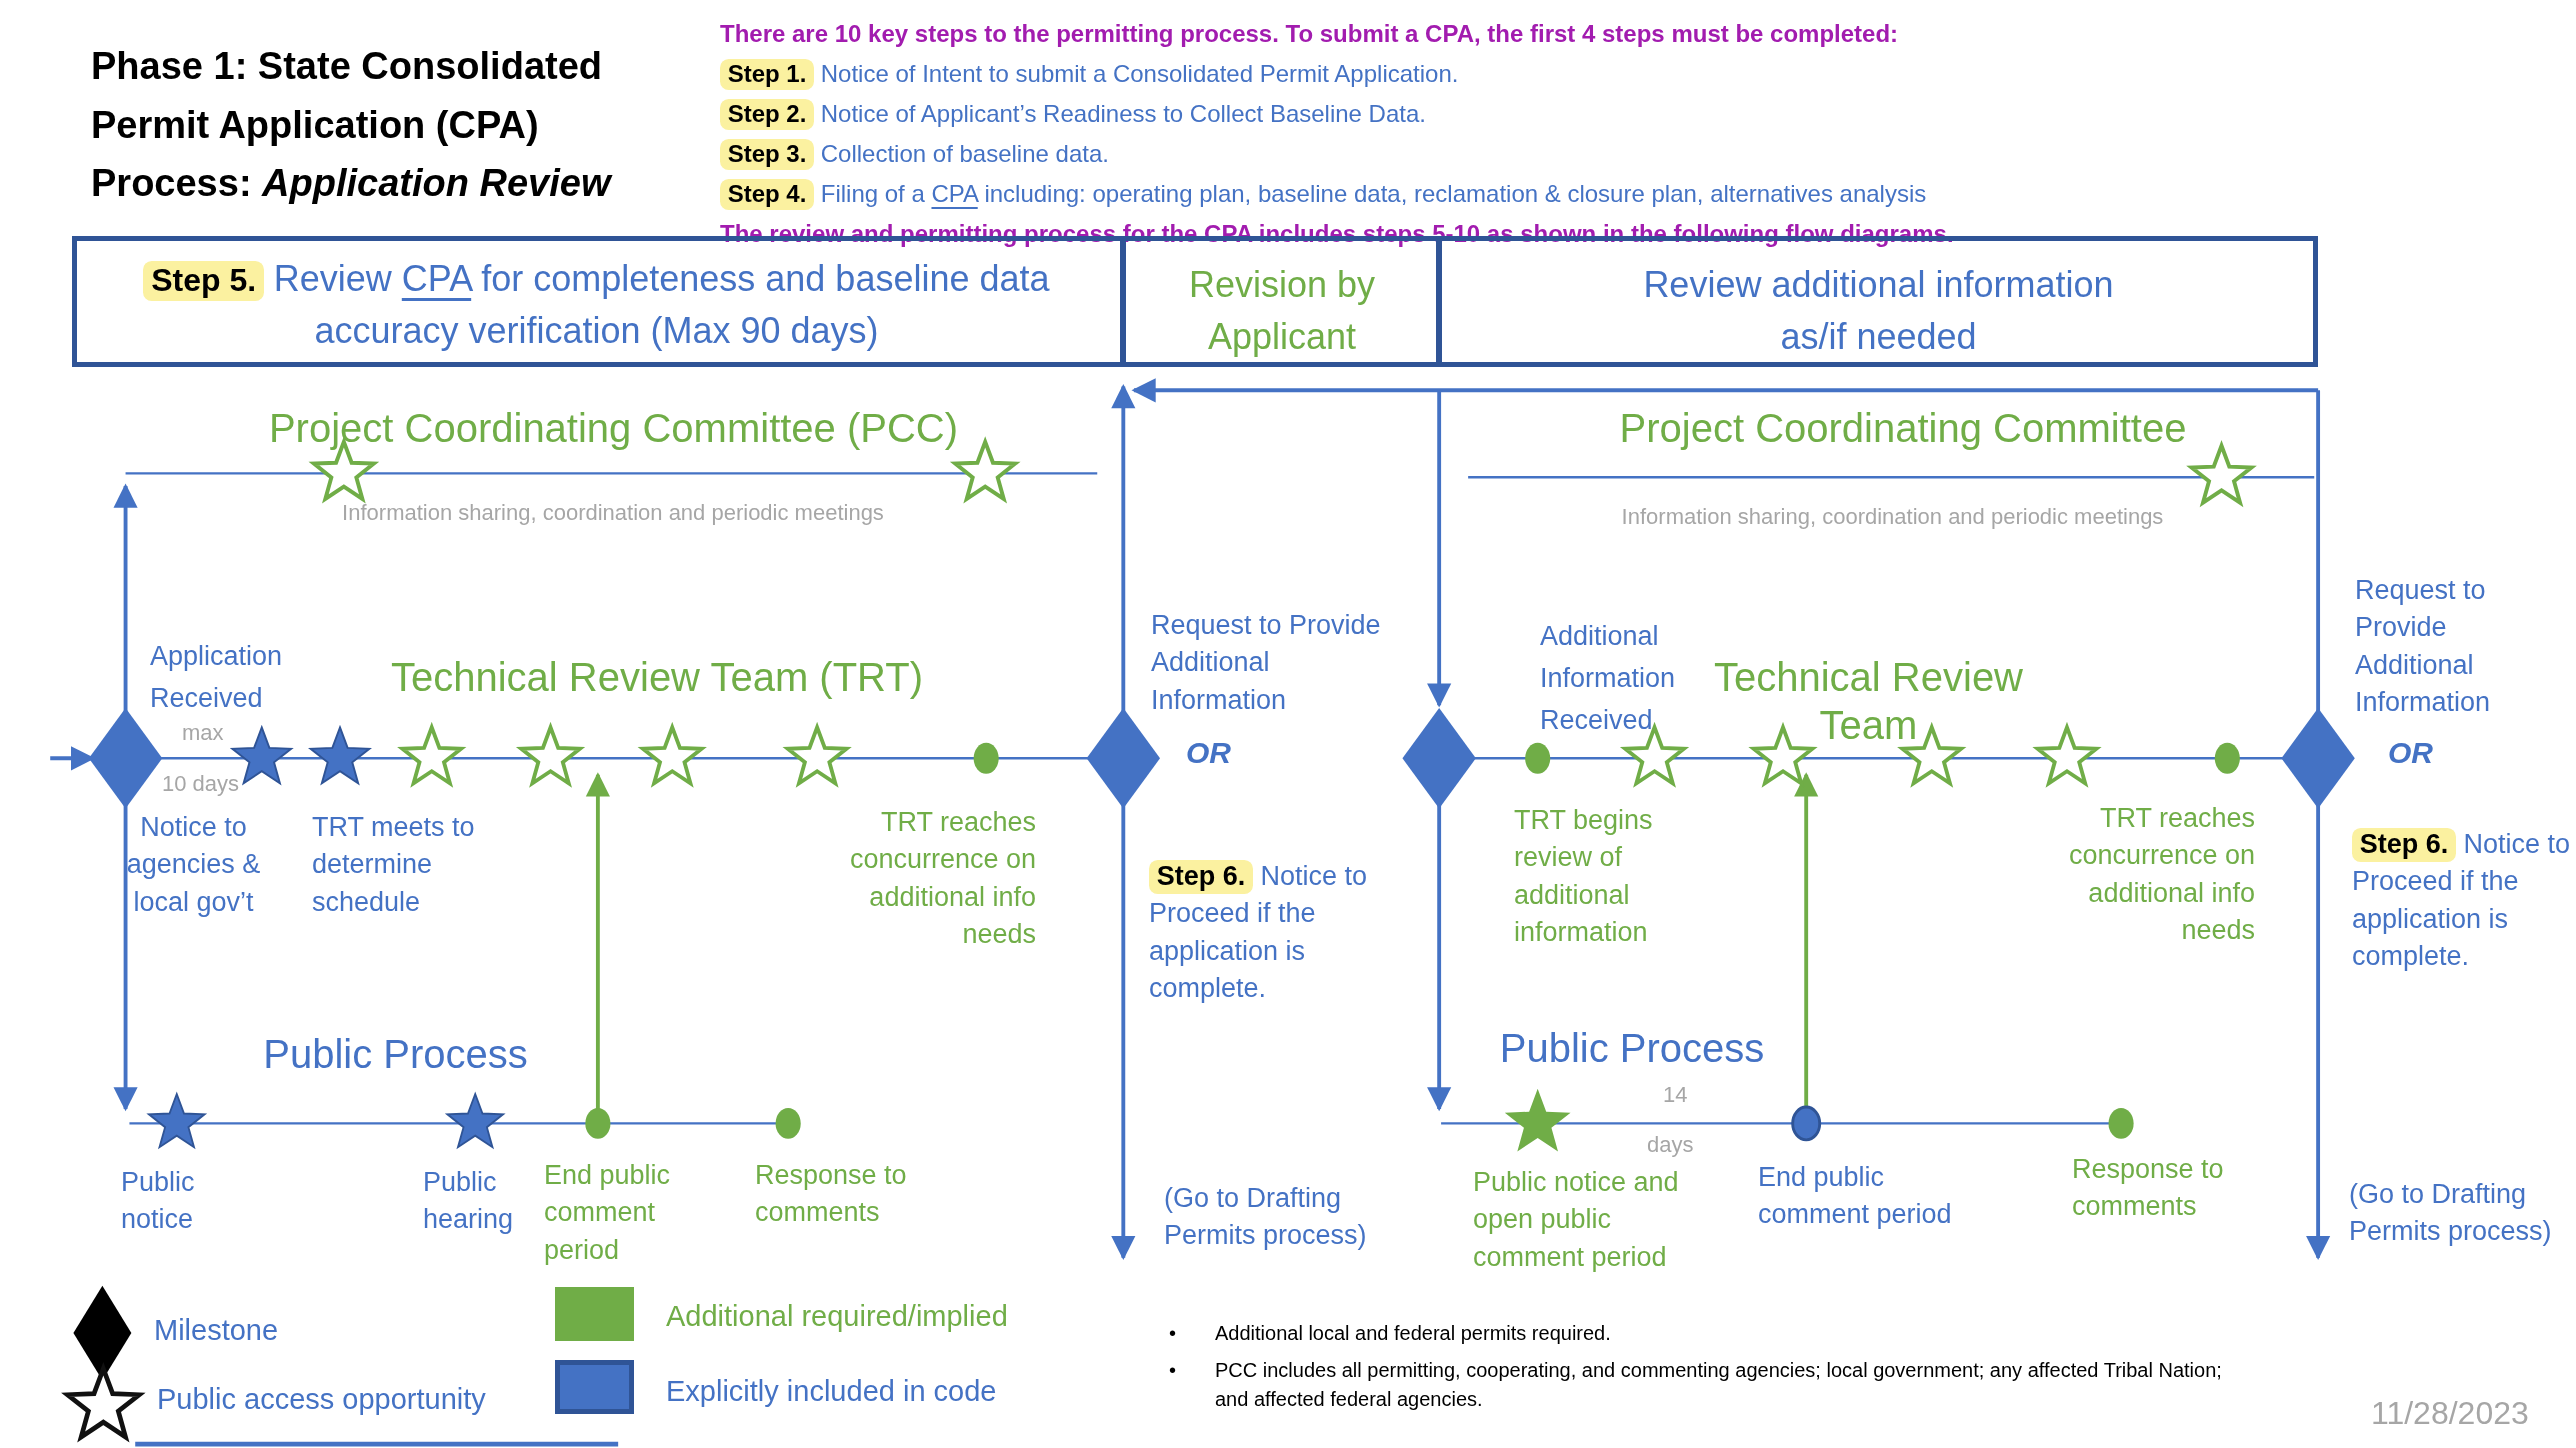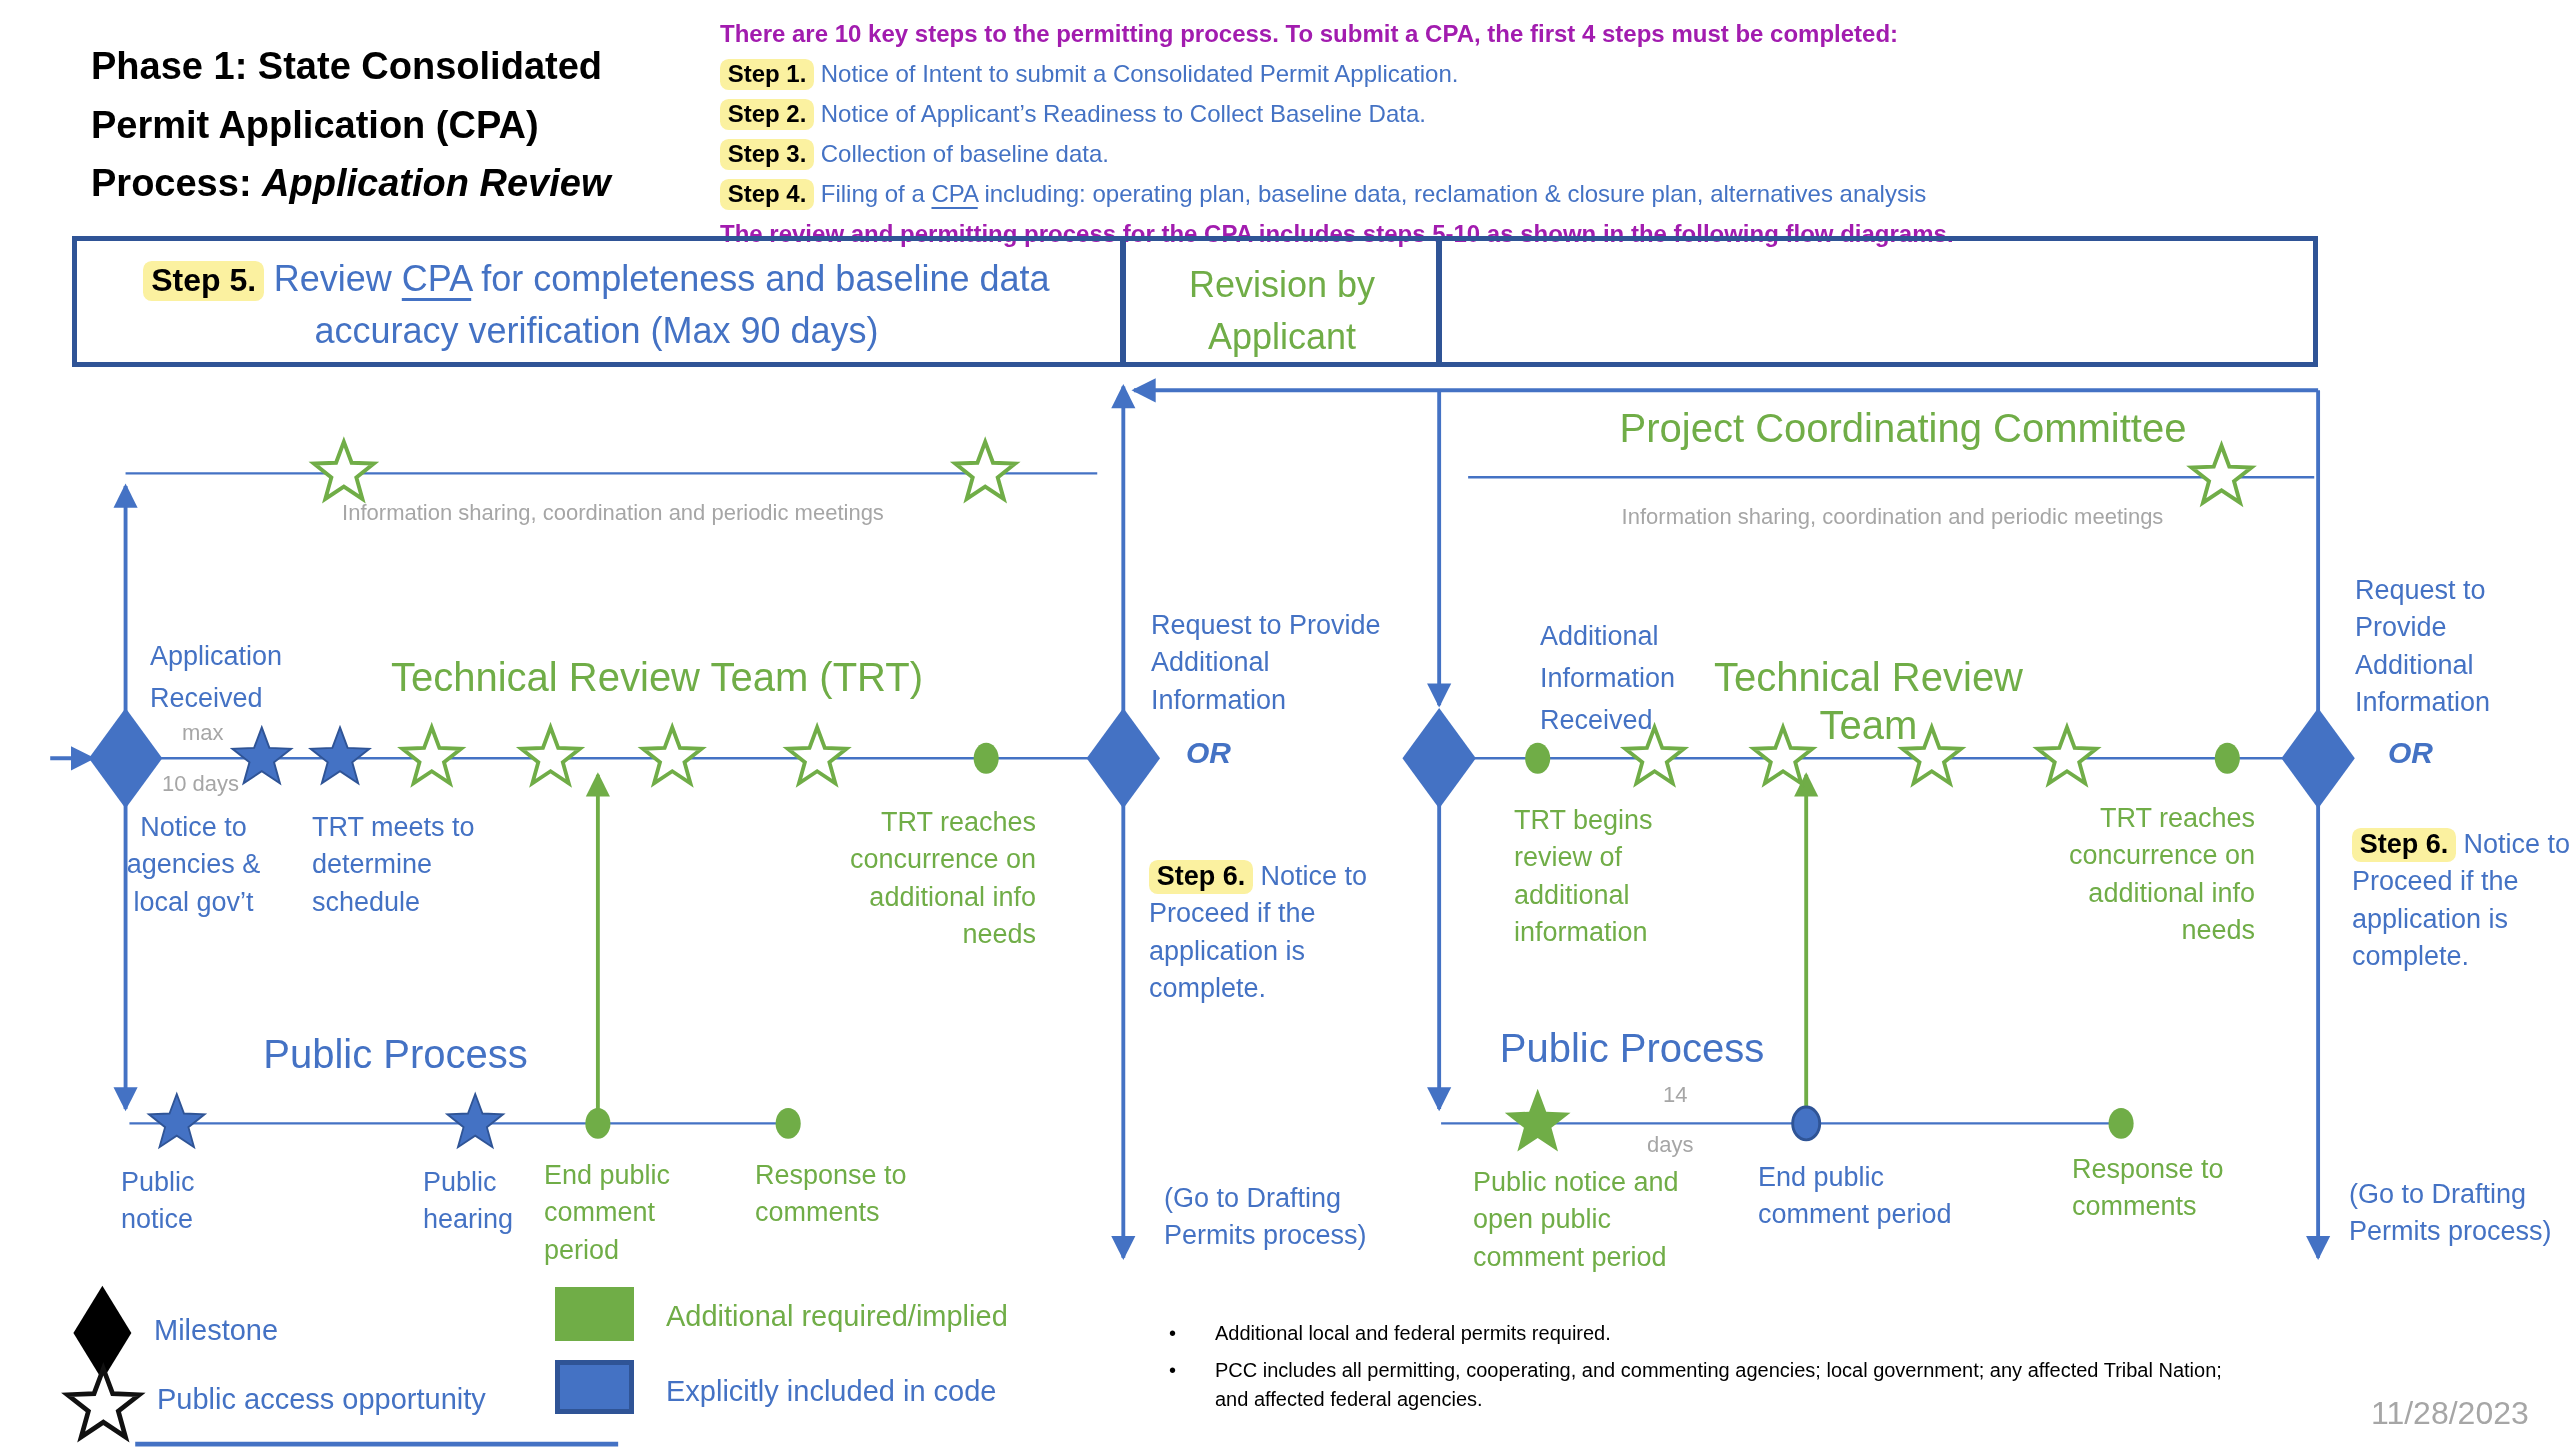--- a/index.html
+++ b/index.html
@@ -126,21 +126,23 @@
   </div>
 
   <div class="abs" style="left:72px;top:236px;width:2246px;height:131px;border:5.8px solid #2F5496;box-sizing:border-box;"></div>
   <div class="abs" style="left:1120px;top:236px;width:5.8px;height:131px;background:#2F5496;"></div>
   <div class="abs" style="left:1436px;top:236px;width:5.8px;height:131px;background:#2F5496;"></div>
 
   <div class="abs hdr c" style="left:111px;top:253px;width:971px;">
     <span class="hl" style="font-size:32px;">Step 5.</span><span class="blue"> Review </span><span class="blue u">CPA</span><span class="blue"> for completeness and baseline data accuracy verification (Max 90 days)</span>
   </div>
   <div class="abs hdr c green" style="left:1137px;top:259px;width:290px;">Revision by Applicant</div>
-
+  <div class="abs hdr c blue" style="left:1608px;top:259px;width:541px;">Review additional information as/if needed</div>
+
+  <div class="abs sect c green" style="left:237px;top:404px;width:753px;">Project Coordinating Committee (PCC)</div>
   <div class="abs small-gray c" style="left:275px;top:500px;width:676px;">Information sharing, coordination and periodic meetings</div>
 
   <div class="abs lbl2 blue" style="left:150px;top:636px;width:184px;">Application Received</div>
   <div class="abs sect c green" style="left:319px;top:653px;width:676px;">Technical Review Team (TRT)</div>
   <div class="abs small-gray" style="left:182px;top:720px;">max</div>
   <div class="abs small-gray" style="left:162px;top:771px;">10 days</div>
 
   <div class="abs lbl c blue" style="left:114px;top:809px;width:159px;">Notice to agencies &amp; local gov’t</div>
   <div class="abs lbl blue" style="left:312px;top:809px;width:198px;">TRT meets to determine schedule</div>
   <div class="abs lbl r green" style="left:833px;top:804px;width:203px;">TRT reaches concurrence on additional info needs</div>

